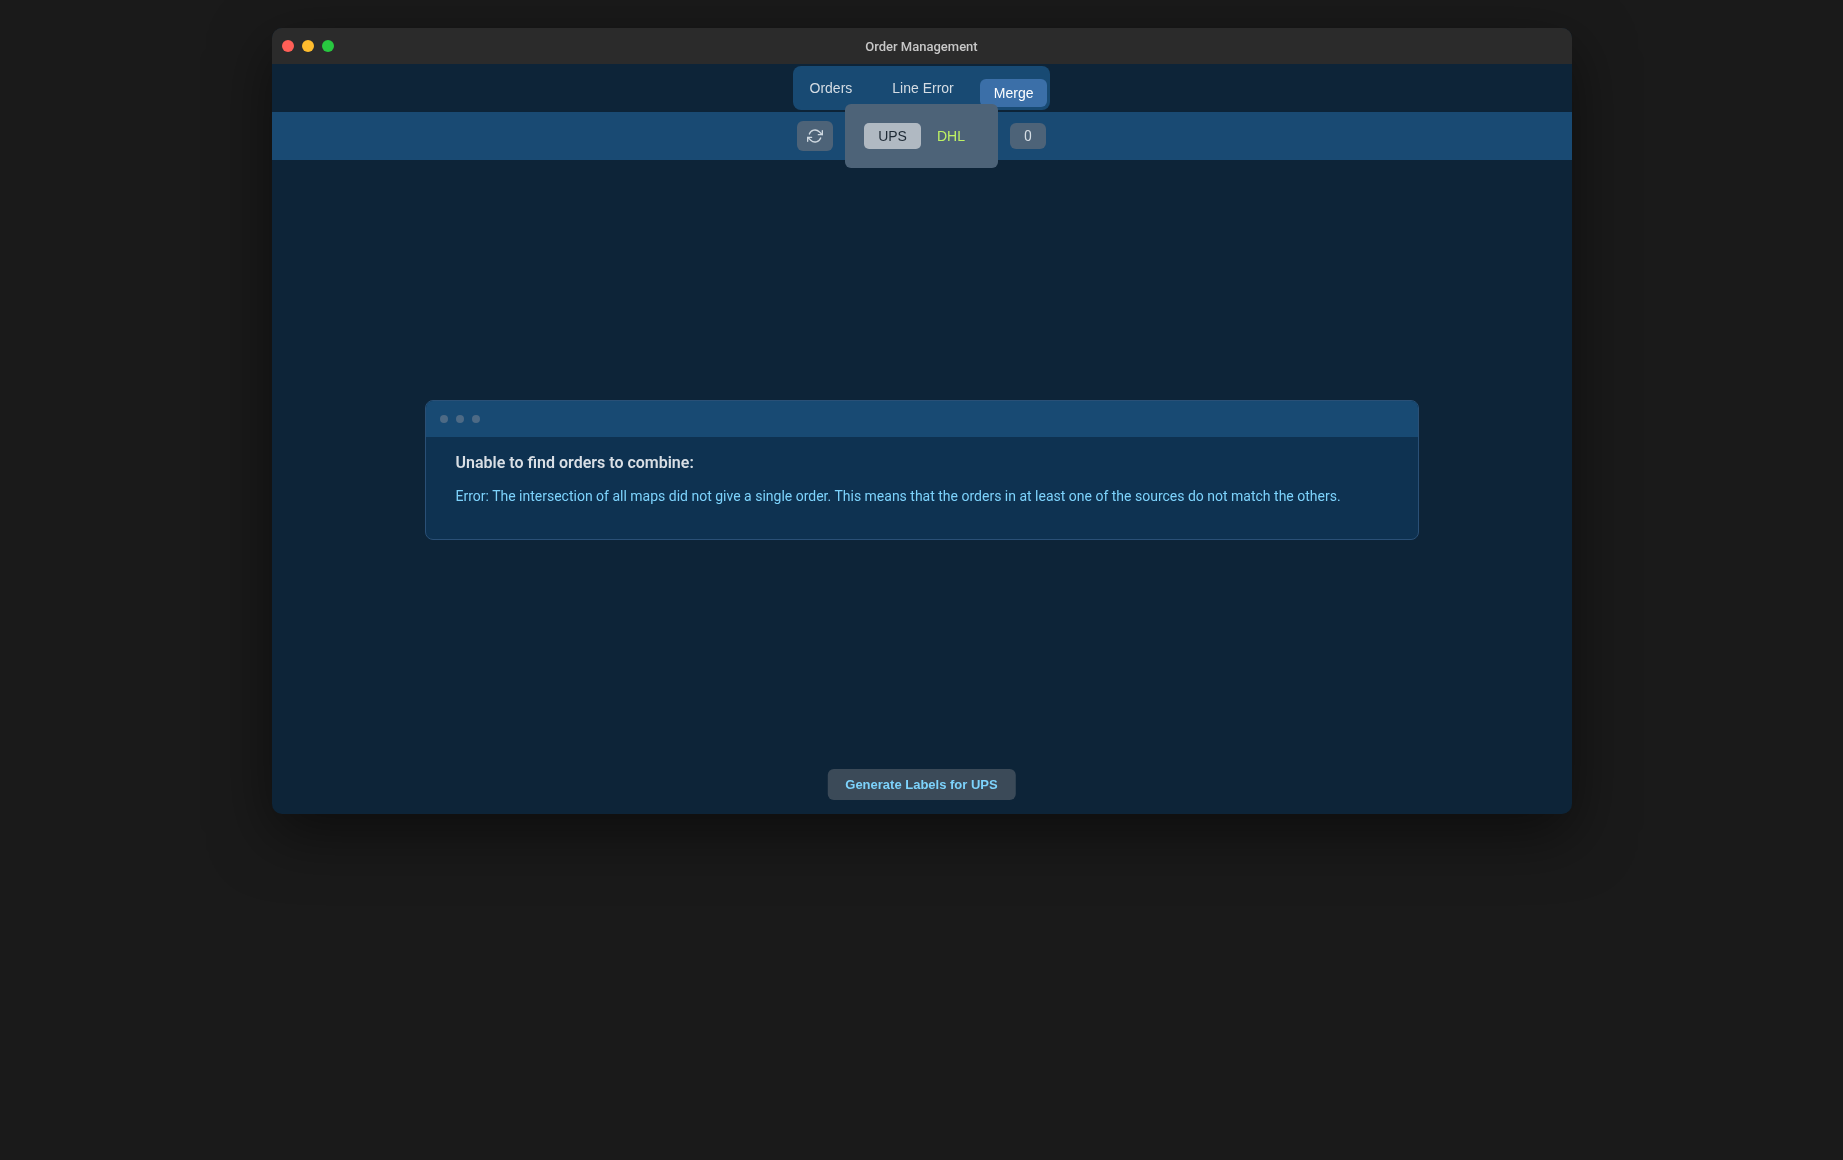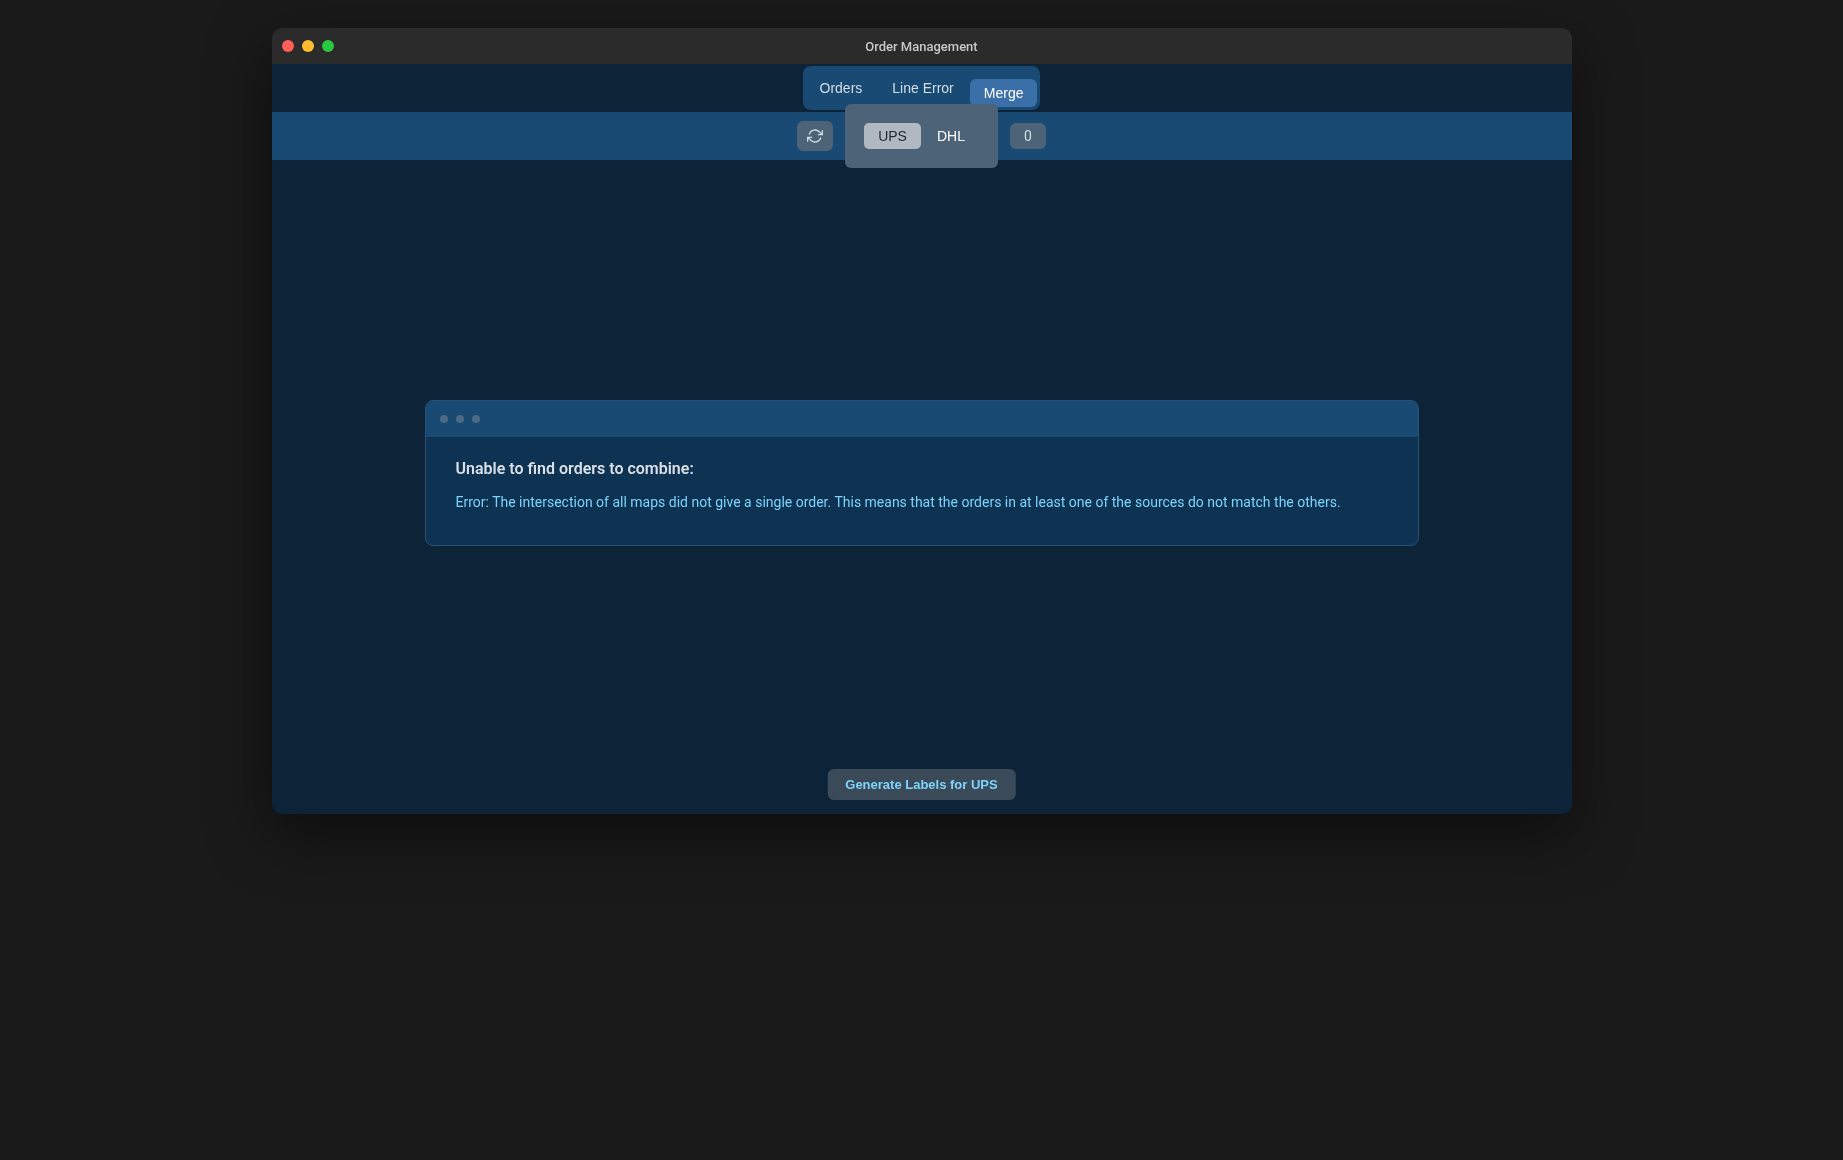--- a/index.html
+++ b/index.html
@@ -69,21 +69,21 @@
       display: flex;
       align-items: center;
       justify-content: center;
     }
 
     .tabs-group {
       background: #184a73;
       border-radius: 8px;
       padding: 3px;
       display: flex;
-      gap: 2px;
+      gap: 12px;
     }
 
     .tab {
       padding: 6px 14px;
       color: #d5dde4;
       font-size: 14px;
       border-radius: 6px;
       cursor: pointer;
       border: none;
       background: transparent;
@@ -120,21 +120,21 @@
     .carrier-group {
       background: #4d6378;
       border-radius: 6px;
       padding: 19px;
       display: flex;
       gap: 2px;
     }
 
     .carrier-btn {
       padding: 5px 14px;
-      color: #ffffff;
+      color: #bef264;
       font-size: 14px;
       border-radius: 5px;
       cursor: pointer;
       border: none;
       background: transparent;
     }
 
     .carrier-btn.active {
       background: #b0b9c2;
       color: #1e2a35;
@@ -175,21 +175,21 @@
     }
 
     .error-dot {
       width: 8px;
       height: 8px;
       border-radius: 50%;
       background: #4d6a85;
     }
 
     .error-body {
-      padding: 22px 30px 32px;
+      padding: 16px 30px 32px;
     }
 
     .error-title {
       color: #d9dfe5;
       font-size: 16px;
       font-weight: 600;
       margin-bottom: 14px;
     }
 
     .error-message {

